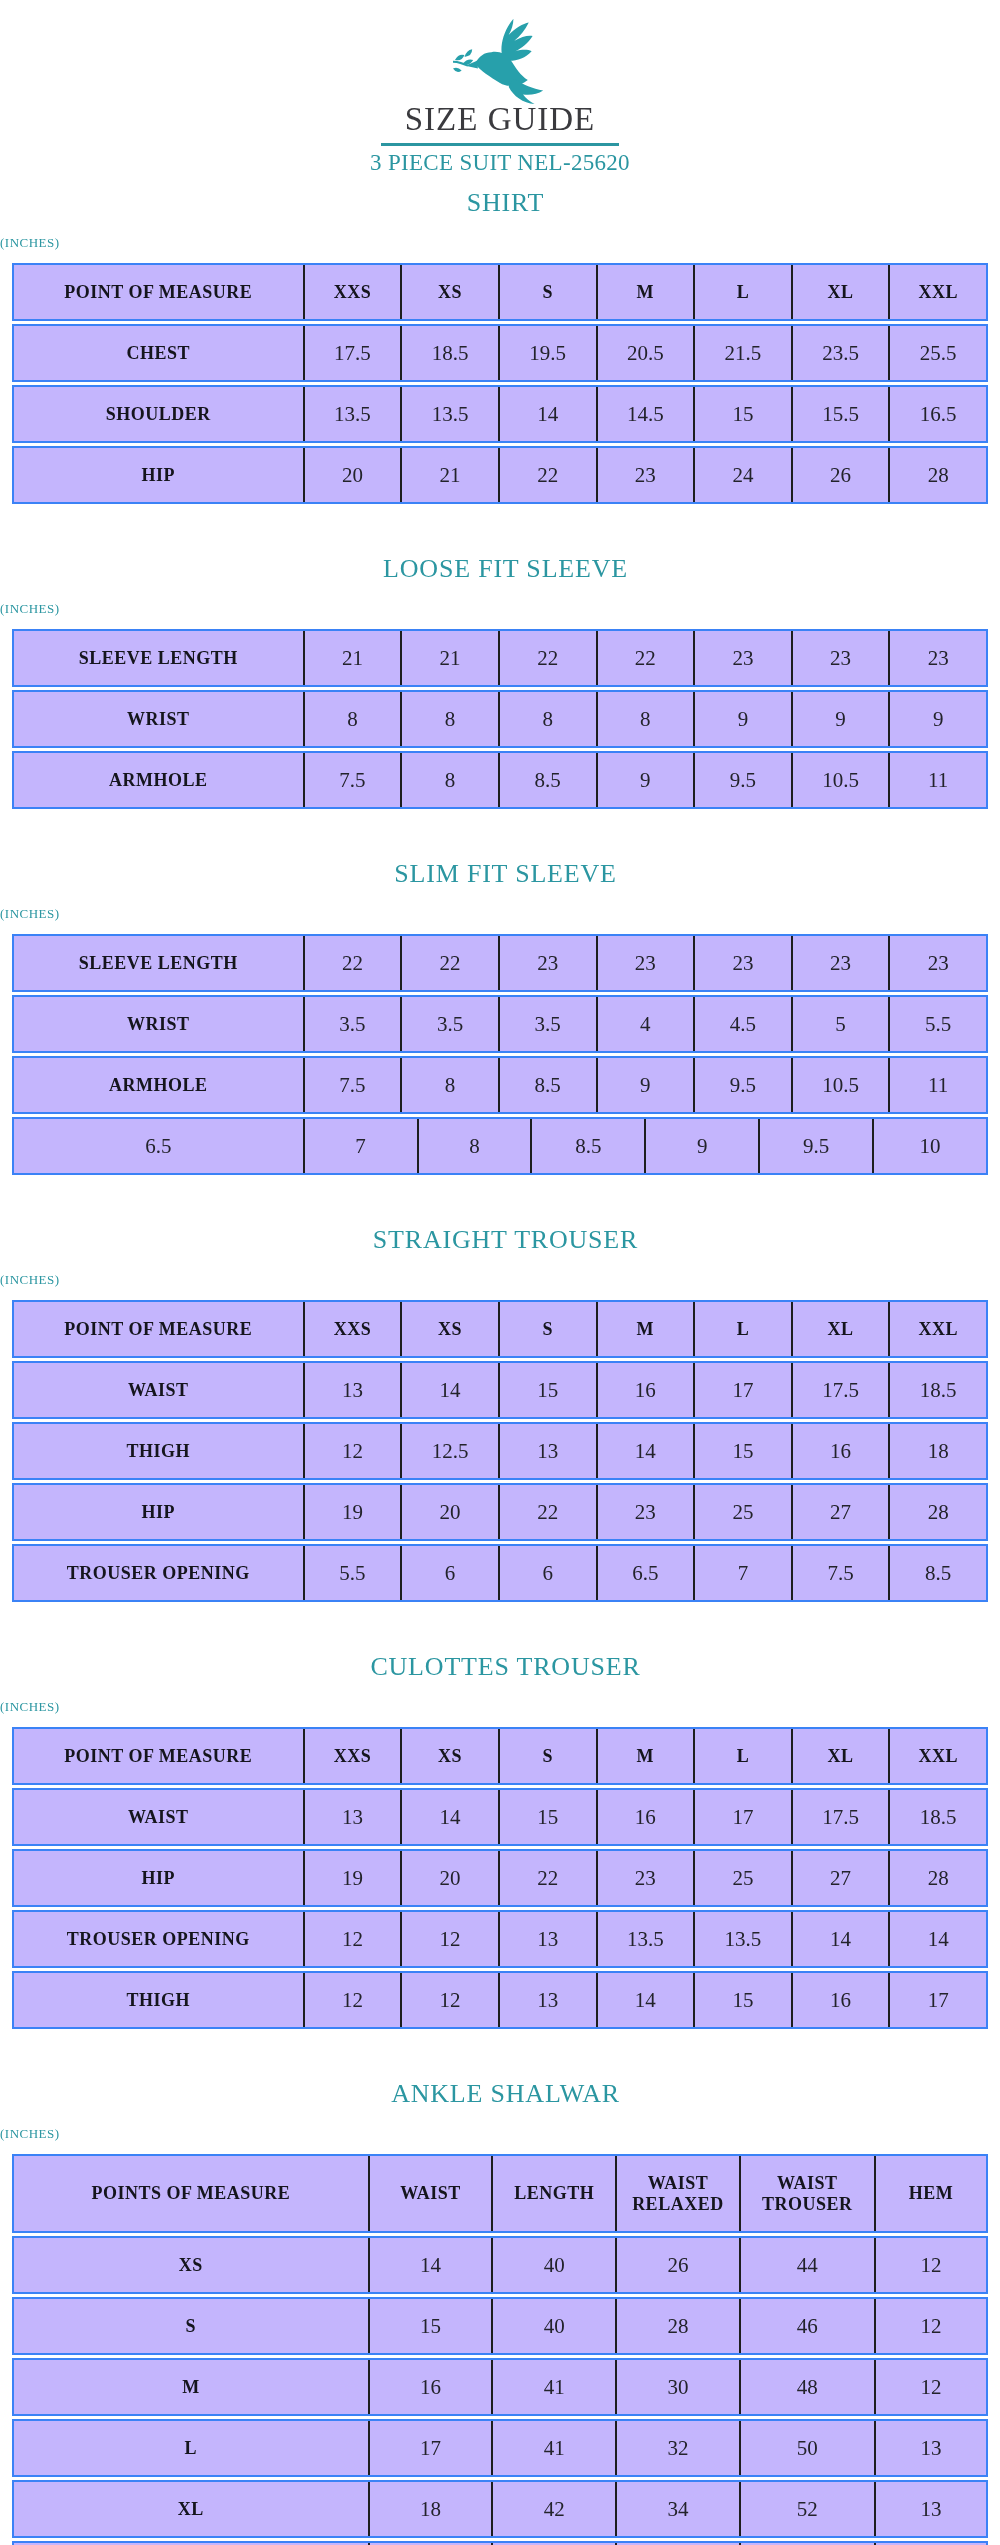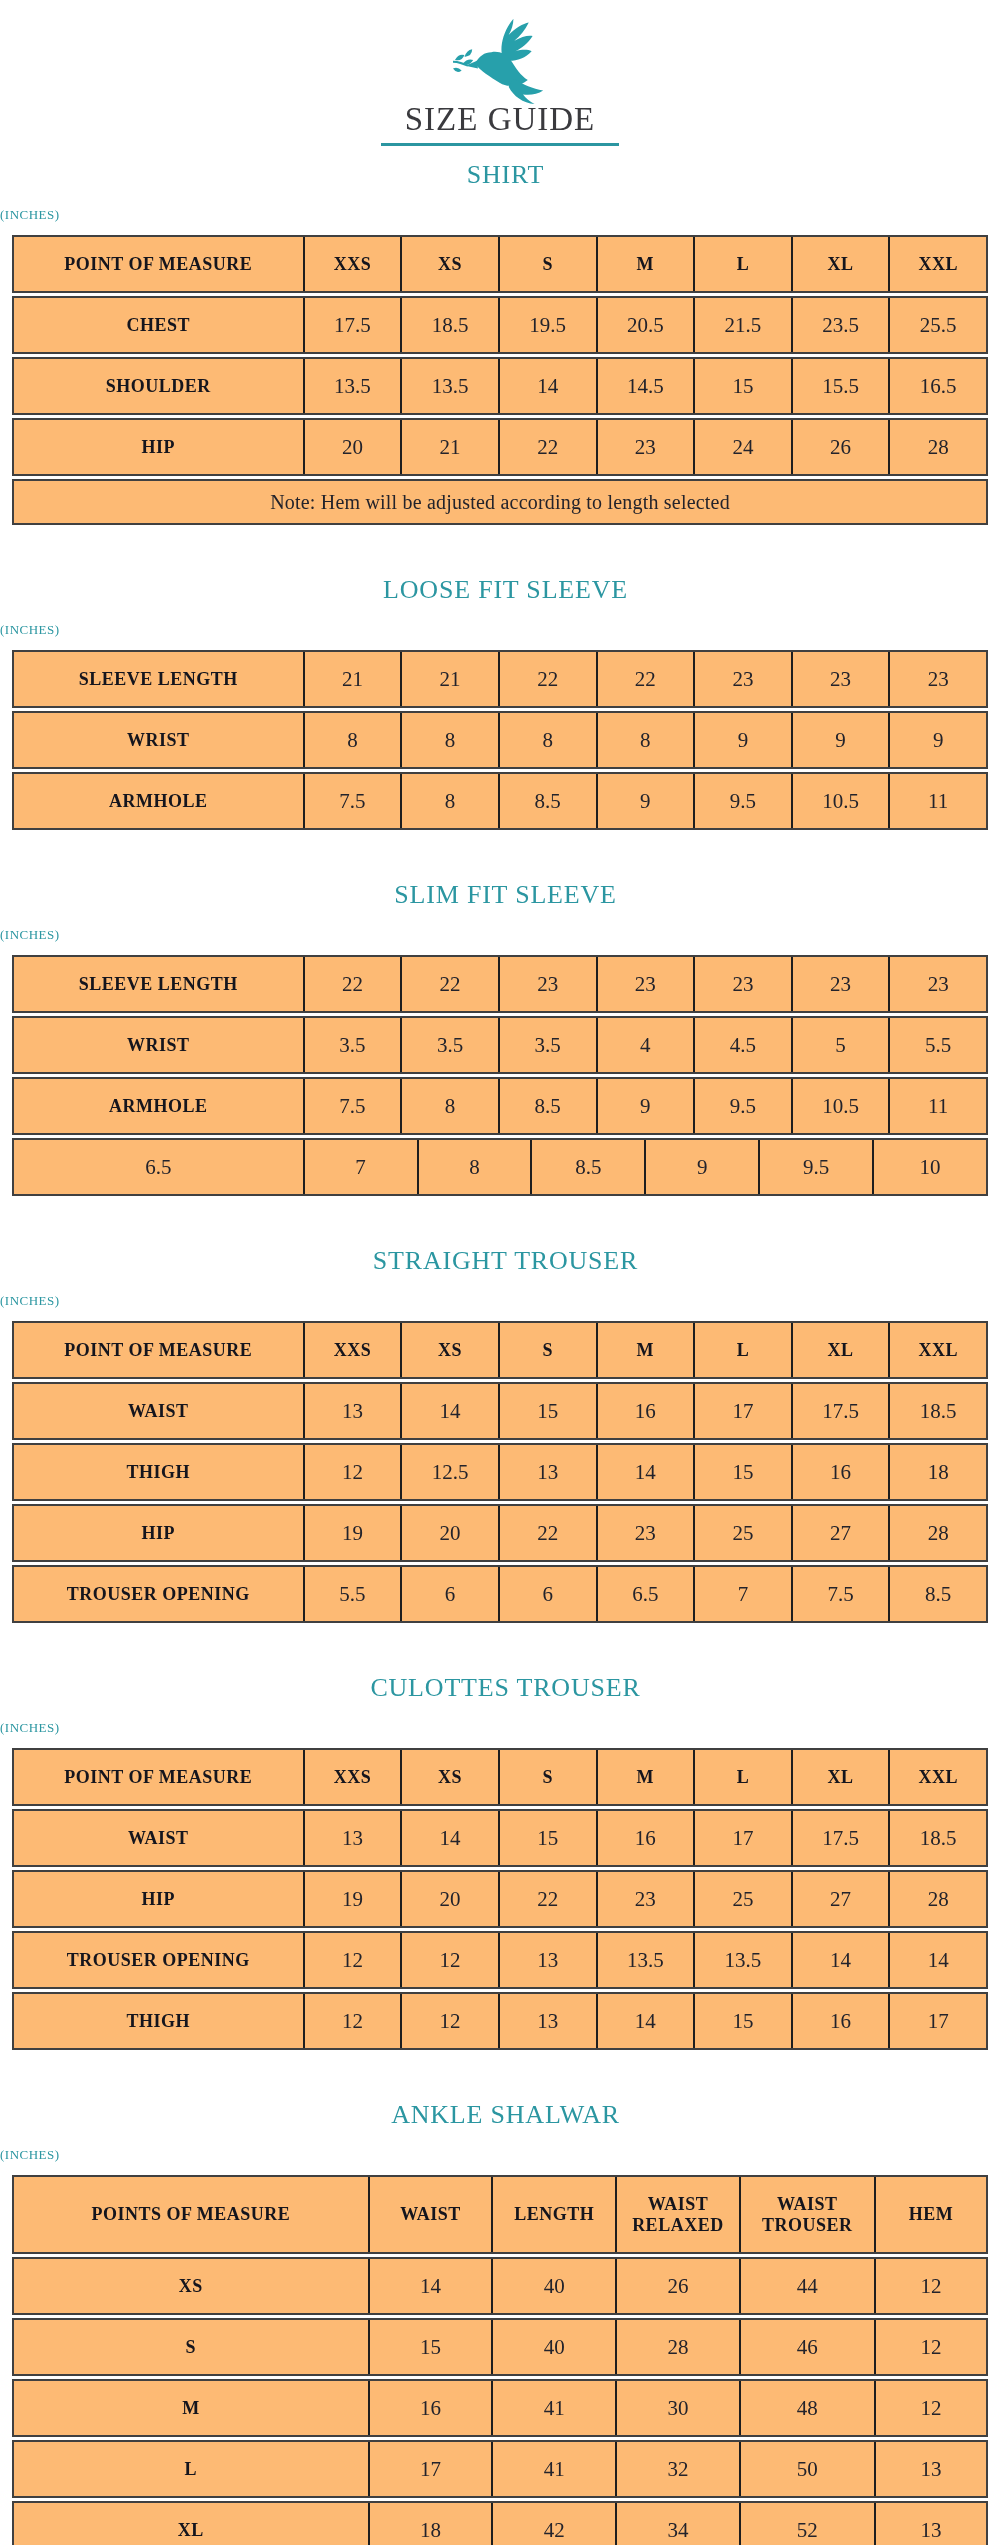--- a/index.html
+++ b/index.html
@@ -18,21 +18,21 @@
   .subtitle { font-size: 23px; color:#2b96a1; text-align:center; letter-spacing: .3px; line-height:1; }
 
   
   .section { margin-top: 52px; }
   .section.first { margin-top: 16px; }
   .section-title { font-size: 26px; font-weight: normal; color:#2b96a1; text-align:center; letter-spacing:.8px; line-height:1;padding-left:11px; }
   .section-unit { font-size: 13px; color:#2b96a1; margin-top: 20px; letter-spacing:.5px; line-height:1; }
 
   
   .sg-table { width: 976px; margin: 14px auto 0; }
-  .t-row { display: flex; border: 2px solid #404040; height: 58px; background:#fdba74; }
+  .t-row { display: flex; border: 2px solid #3b82f6; height: 58px; background:#c4b5fd; }
   .t-row + .t-row { margin-top: 3px; }
   .t-cell {
     flex: 1 1 0; display:flex; align-items:center; justify-content:center;
     border-right: 2px solid #1e1e1e; text-align:center; padding: 0 4px;
   }
   .t-cell:last-child { border-right: none; }
   .t-cell.label, .t-cell.colhead { font-weight: bold; font-size: 18px; letter-spacing:.5px; color:#15151d; }
   .t-cell.colhead { line-height: 1.15; }
   .t-cell.value { font-size: 21px; color:#23232b; }
   .size-table .t-cell:first-child { flex: 0 0 29.9%; }
@@ -84,20 +84,21 @@
 
           <path d="M3,52 q4,-7 10,-5 q-3,7 -10,5 Z"></path>
           <path d="M11,56 q5,-6 11,-4 q-4,7 -11,4 Z"></path>
           <path d="M1,61 q5,-2 9,2 q-5,4 -9,-2 Z"></path>
           <path d="M13,49 q2,-7 8,-8 q0,7 -8,8 Z"></path>
         </g>
       </svg>
     </div>
     <h1 class="main-title">SIZE GUIDE</h1>
     <div class="rule"></div>
+    <div class="subtitle">3 PIECE SUIT NEL-25620</div>
   </header>
 
   <section class="section first">
     <h2 class="section-title">SHIRT</h2>
     <div class="section-unit">(INCHES)</div>
     <div class="sg-table size-table">
         <div class="t-row head">
           <div class="t-cell colhead">POINT OF MEASURE</div>
           <div class="t-cell colhead">XXS</div>
           <div class="t-cell colhead">XS</div>
@@ -130,23 +131,20 @@
         <div class="t-row">
           <div class="t-cell label">HIP</div>
           <div class="t-cell value">20</div>
           <div class="t-cell value">21</div>
           <div class="t-cell value">22</div>
           <div class="t-cell value">23</div>
           <div class="t-cell value">24</div>
           <div class="t-cell value">26</div>
           <div class="t-cell value">28</div>
         </div>
-        <div class="t-row note-row">
-          <div class="t-cell note">Note: Hem will be adjusted according to length selected</div>
-        </div>
       </div>
   </section>
 
   <section class="section">
     <h2 class="section-title">LOOSE FIT SLEEVE</h2>
     <div class="section-unit">(INCHES)</div>
     <div class="sg-table size-table">
         <div class="t-row">
           <div class="t-cell label">SLEEVE LENGTH</div>
           <div class="t-cell value">21</div>

